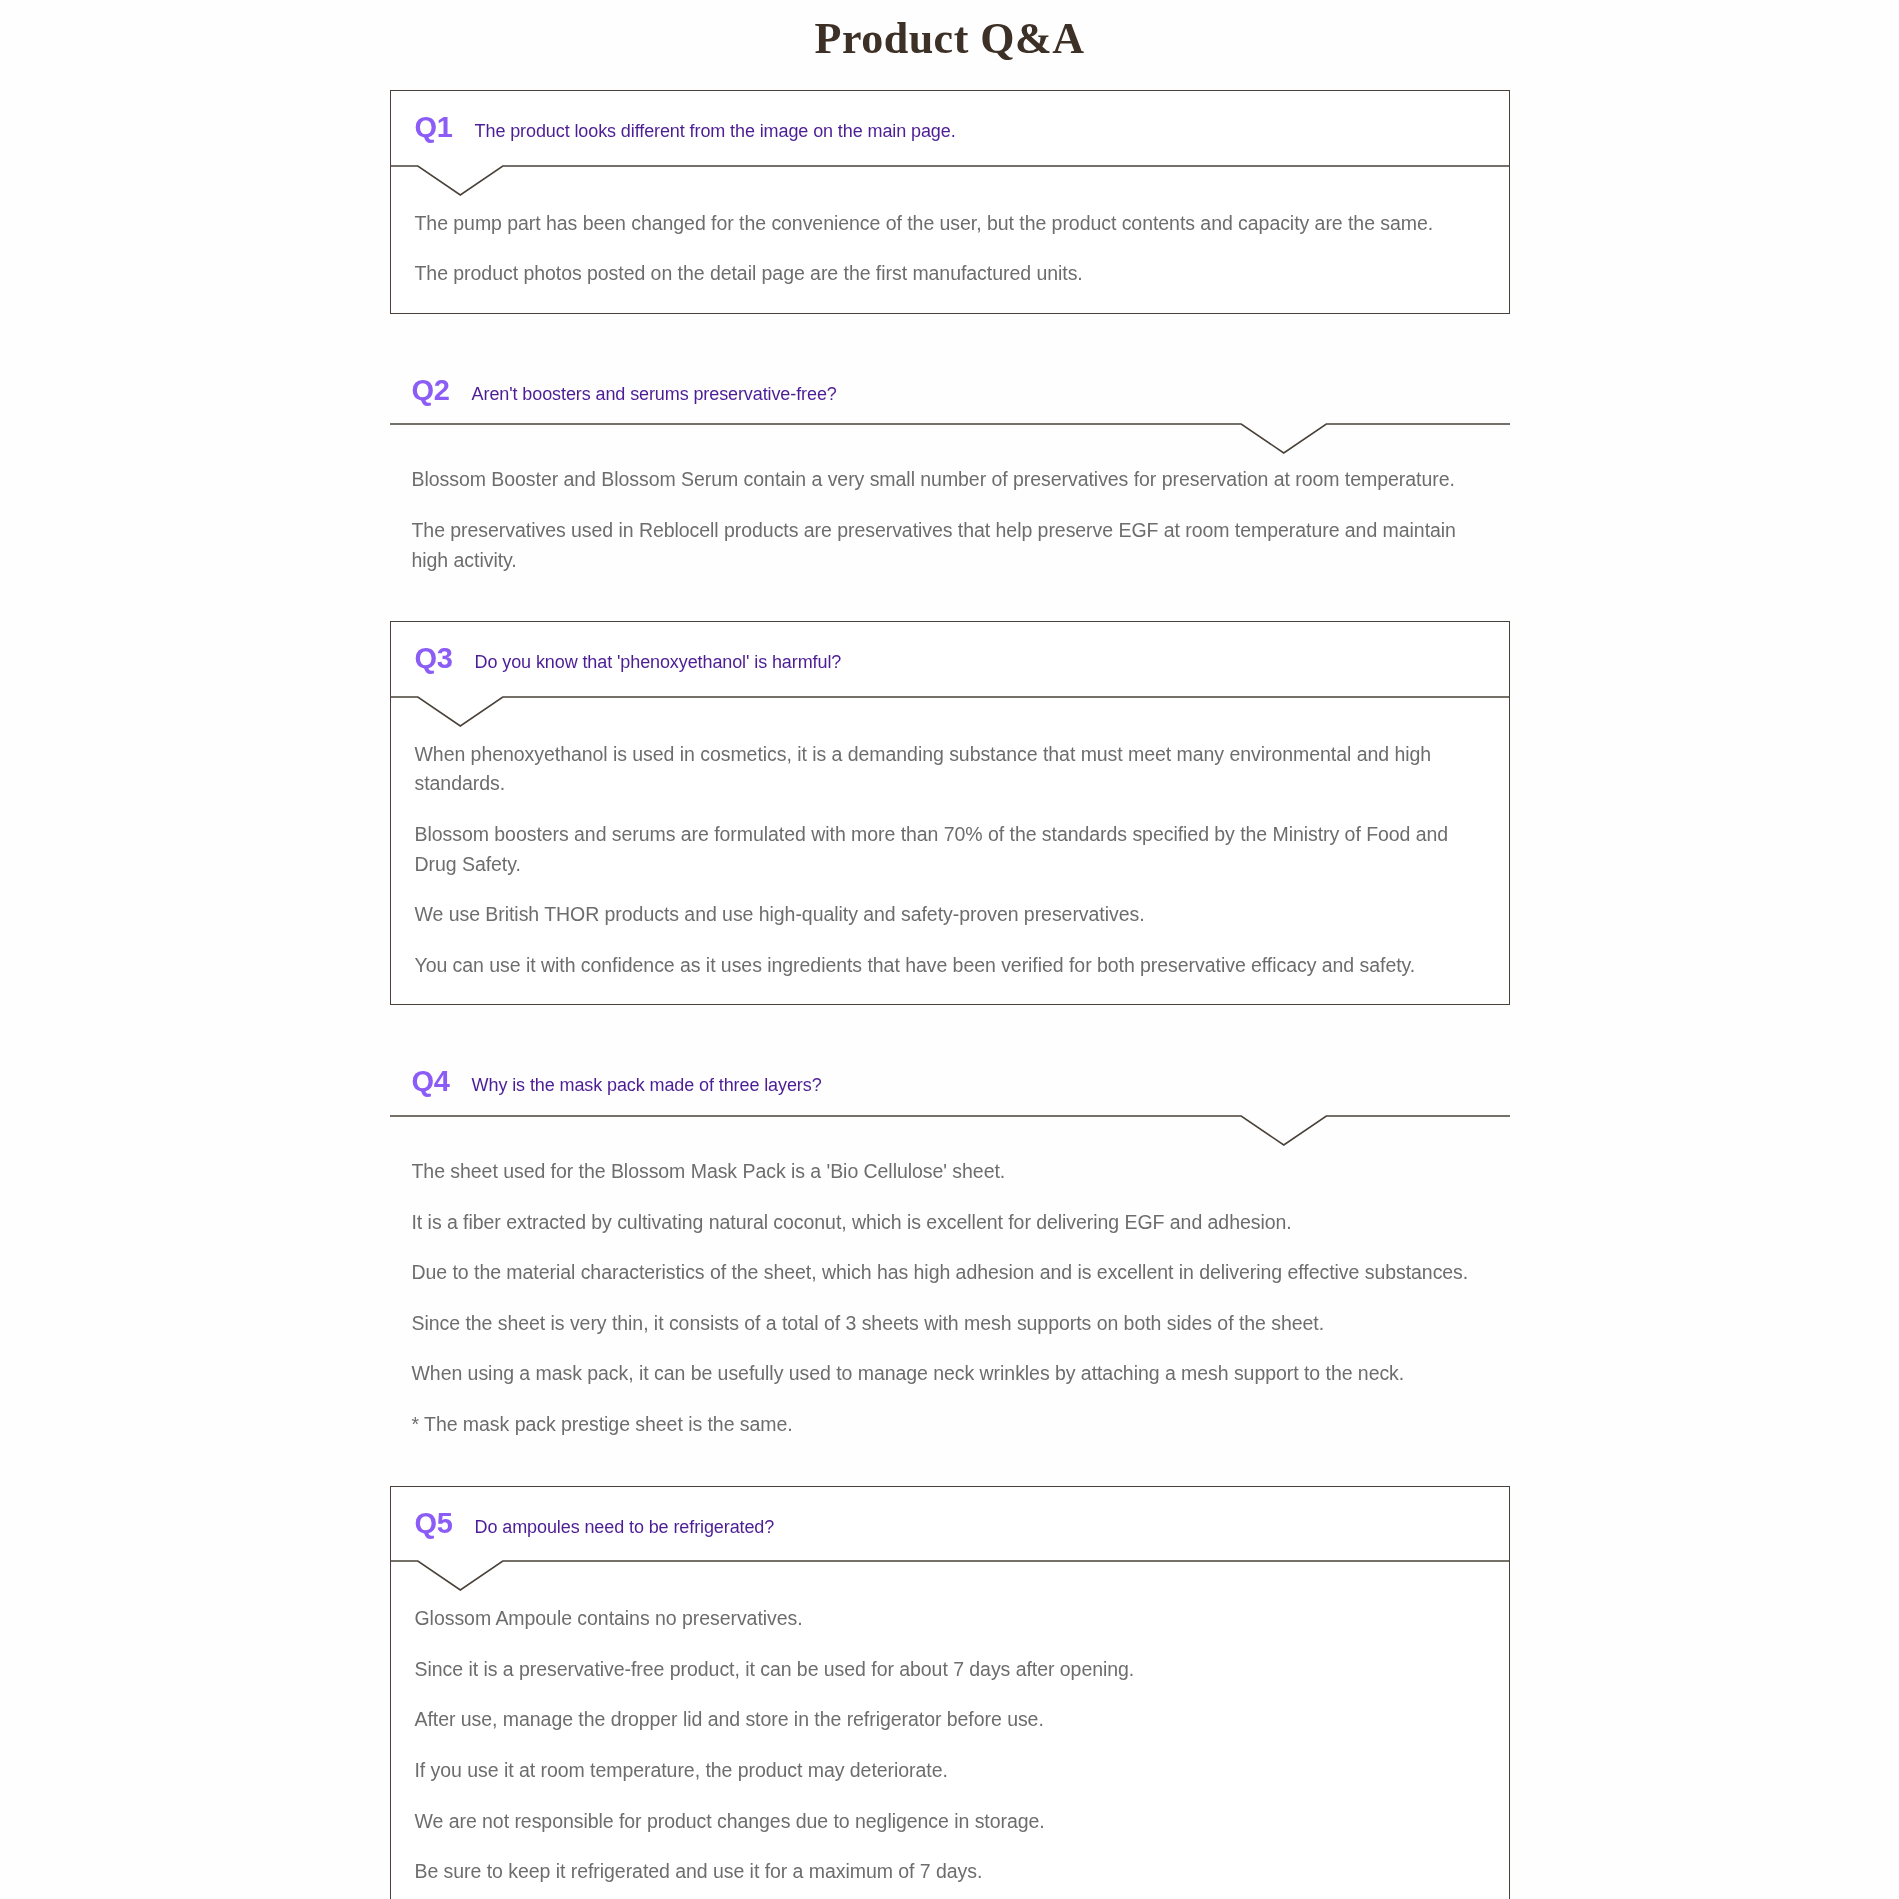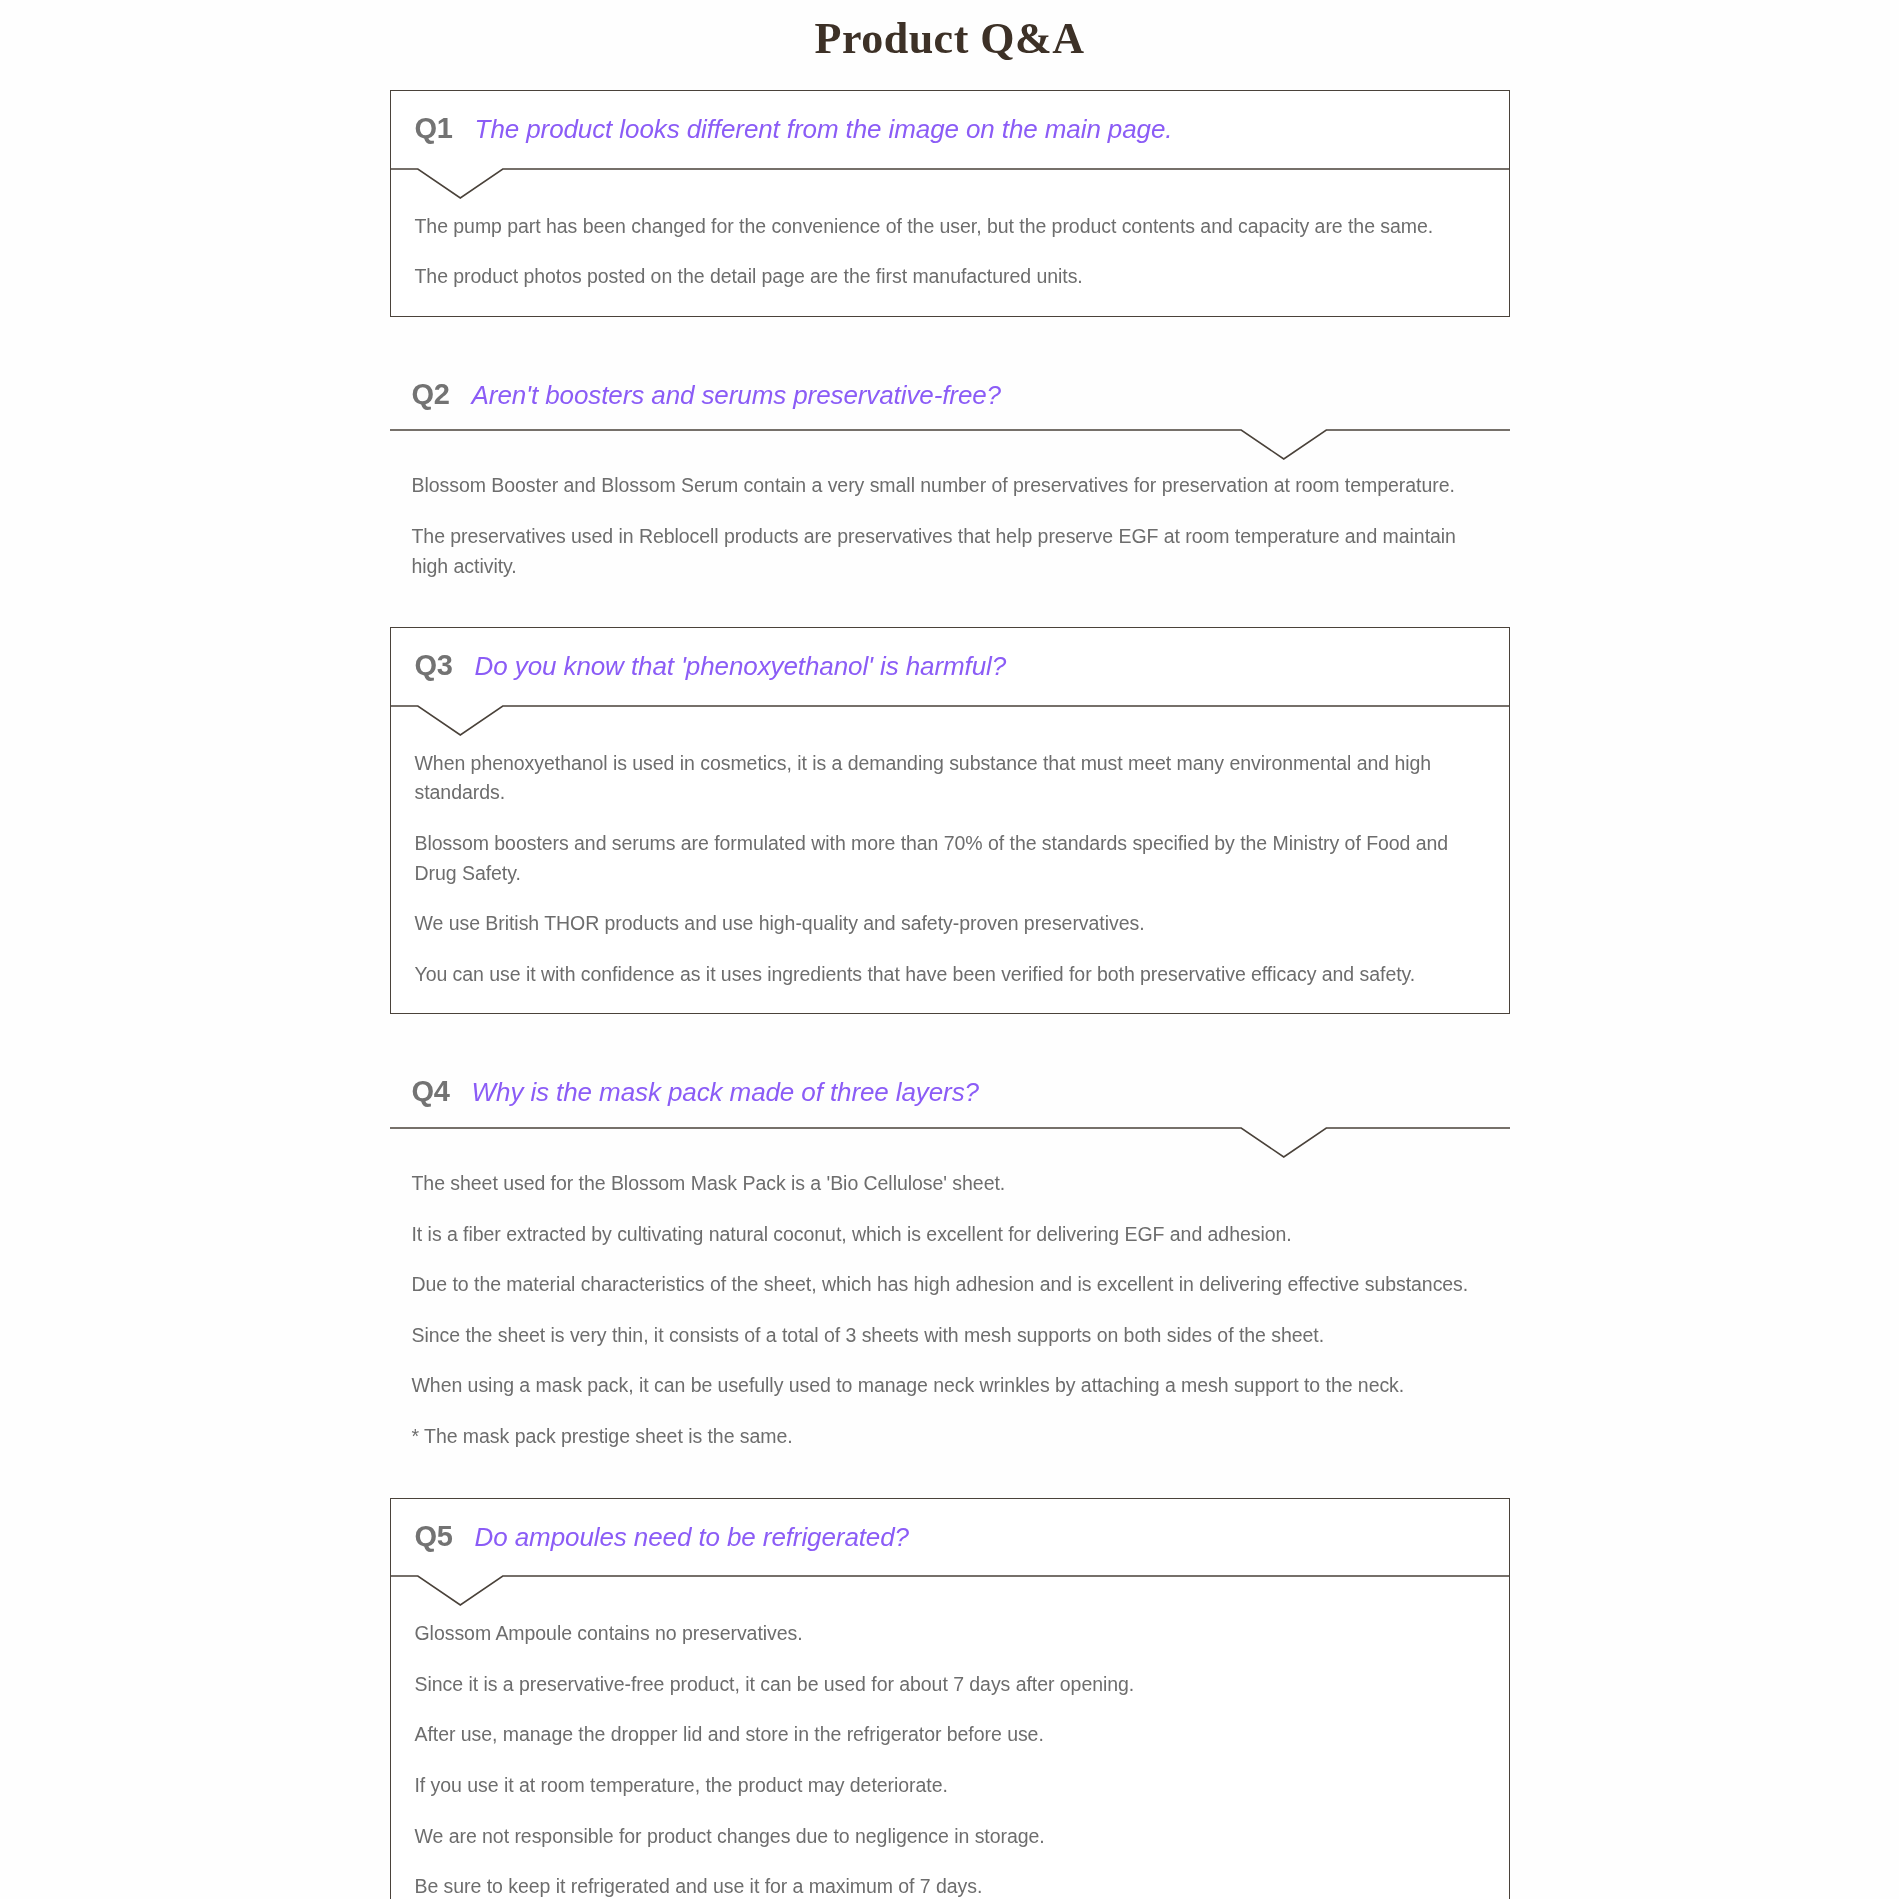--- a/index.html
+++ b/index.html
@@ -67,35 +67,34 @@
     padding: 22px 26px 22px 24px;
   }
   .qa-block.plain > .qa-head {
     padding: 20px 26px 18px 22px;
   }
 
   .q-label {
     font-family: "Liberation Sans", sans-serif;
     font-weight: bold;
     font-size: 29px;
-    color: #737373;
+    color: #8b5cf6;
     line-height: 1;
     flex: 0 0 auto;
     letter-spacing: -0.3px;
   }
 
   .q-text {
     font-family: "Liberation Sans", sans-serif;
-    font-size: 26px;
-    color: #8b5cf6;
+    font-size: 18px;
+    color: #4c1d95;
     line-height: 1.25;
     margin-left: 22px;
     flex: 1 1 auto;
     letter-spacing: -0.1px;
-    font-style: italic;
   }
 
   
   .qa-divider {
     position: relative;
     width: 100%;
     height: 36px;
     line-height: 0;
   }
   .qa-divider svg {

